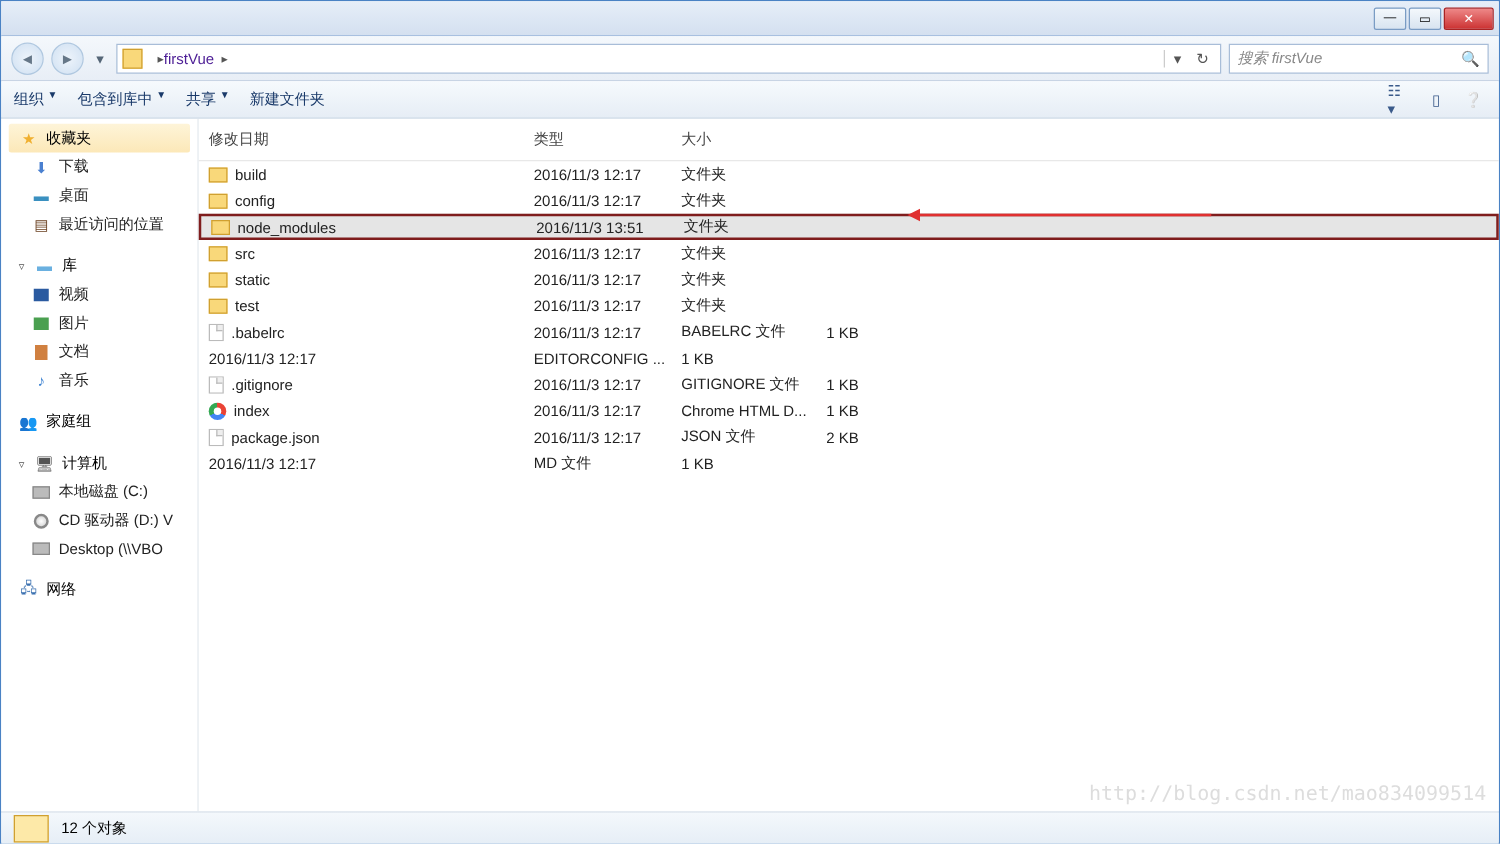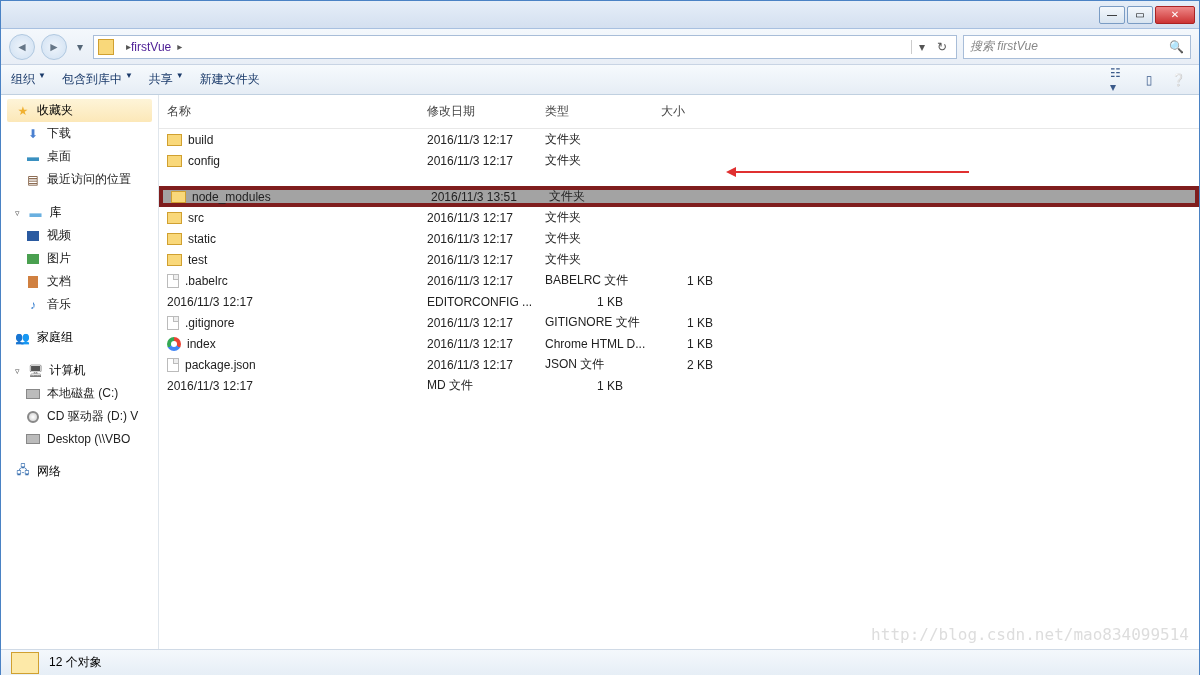--- a/index.html
+++ b/index.html
@@ -15,21 +15,21 @@
 
 .navbar { height: 36px; display: flex; align-items: center; gap: 6px; padding: 0 8px; background: linear-gradient(#f4f8fc,#e8eef6); border-bottom: 1px solid #c8d4e4; }
 .navbtn { width: 26px; height: 26px; border-radius: 50%; background: radial-gradient(#eef4fb,#cfe0f2); border: 1px solid #b0c8e0; display:flex; align-items:center; justify-content:center; color:#678; }
 .navdrop { width: 14px; height: 26px; display:flex; align-items:center; justify-content:center; color:#567; }
 .addrbar { flex: 1; height: 24px; border: 1px solid #a8bdd8; background: #fff; display: flex; align-items: center; padding: 0 4px; }
 .addricon { width:16px; height:16px; background:#f9d87a; border:1px solid #d0a030; display:inline-block; margin-right:6px; }
 .addrtext { font-size: 12px; color: #4c1d95; }
 .addrarrow { color:#555; margin-left:6px; font-size:10px; }
 .addrctrl { display:flex; border-left:1px solid #ccc; }
 .addrctrl div { width:20px; text-align:center; color:#555; }
-.searchbox { width: 228px; height: 24px; border: 1px solid #a8bdd8; background: #fff; display: flex; align-items: center; padding: 0 6px; color:#888; font-style:italic; }
+.searchbox { width: 208px; height: 24px; border: 1px solid #a8bdd8; background: #fff; display: flex; align-items: center; padding: 0 6px; color:#888; font-style:italic; }
 .searchbox span:last-child { margin-left:auto; font-style:normal; color:#4a6fa0; }
 
 
 .toolbar { height: 30px; background: linear-gradient(#f6fafd,#e6edf5); border-bottom: 1px solid #c0d0e0; display: flex; align-items: center; padding: 0 10px; gap: 16px; }
 .toolitem { color: #1a3a6a; display:flex; align-items:flex-start; gap:3px; }
 .toolitem .dd { font-size:8px; }
 .toolright { margin-left:auto; display:flex; gap:10px; align-items:center; }
 .tool-icon { width:20px; height:16px; display:flex; align-items:center; justify-content:center; color:#3a5a8a; border:1px solid transparent; }
 
 
@@ -55,30 +55,30 @@
 .ic-cd { border:2px solid #888; border-radius:50%; width:12px; height:12px; background: radial-gradient(#fff,#ccc); }
 .ic-net { color:#3a70b0; }
 .tri { font-size:9px; color:#555; margin-right:2px; }
 
 
 .filepane { flex:1; background:#fff; position:relative; }
 .cols { display:grid; grid-template-columns: 260px 118px 116px 90px 1fr; padding: 6px 0; border-bottom:1px solid #e8e8e8; }
 .colh { padding: 2px 8px; color:#444; font-size:12px; }
 .rows { }
 .row { display:grid; grid-template-columns: 260px 118px 116px 90px 1fr; height:21px; align-items:center; }
-.row.sel { border:4px solid #7f1d1d; background:#a3a3a3;margin-top:15px; }
+.row.sel { border:2px solid #7f1d1d; background:#e5e5e5; }
 .cell { padding: 0 8px; color:#222; white-space:nowrap; overflow:hidden; font-size:12px; }
 .namecell { display:flex; align-items:center; gap:6px; padding-left:8px; }
 .fic { width:16px; height:16px; display:inline-flex; align-items:center; justify-content:center; }
 .fic-folder { background:#f9d87a; border:1px solid #d0a030; width:15px; height:12px; }
 .fic-file { background:#fff; border:1px solid #bbb; width:12px; height:14px; position:relative; }
 .fic-file::after { content:""; position:absolute; top:0; right:0; width:4px; height:4px; background:#eee; border-left:1px solid #bbb; border-bottom:1px solid #bbb; }
 .fic-chrome { width:14px; height:14px; border-radius:50%; background: conic-gradient(#ea4335 0 120deg,#4285f4 120deg 240deg,#34a853 240deg 360deg); position:relative; }
 .fic-chrome::after { content:""; position:absolute; top:4px; left:4px; width:6px; height:6px; background:#fff; border-radius:50%; }
-.sizecell { text-align:right; padding-right:30px; }
+.sizecell { padding-right:30px; }
 
 
 .annot-line { position:absolute; top:76px; left:570px; width:240px; height:2px; background:#e03030; }
 .annot-line::before { content:""; position:absolute; left:-8px; top:-4px; border:5px solid transparent; border-right:10px solid #e03030; }
 .annot-text { position:absolute; top:48px; left:820px; color:#e03030; font-size:14px; line-height:1.5; }
 
 
 .statusbar { height:26px; border-top:1px solid #d0dae6; background:linear-gradient(#f4f8fc,#e6eef6); display:flex; align-items:center; padding:0 10px; gap:10px; }
 .statusbar .ic-big { width:28px; height:22px; background:#fde9a8; border:1px solid #d0a030; }
 .watermark { position:absolute; right:10px; bottom:30px; color:#ddd; font-size:16px; font-family:monospace; }
@@ -223,21 +223,20 @@
       <div class="sbgroup">
         <div class="sbhead plain">
             <span class="ic ic-net">🖧</span>
             <span>网络</span>
           </div>
       </div>
     </div>
 
     <div class="filepane">
       <div class="cols">
-        <div class="colh">名称</div>
         <div class="colh">修改日期</div>
         <div class="colh">类型</div>
         <div class="colh">大小</div>
         <div></div>
       </div>
       <div class="rows" id="rows">
           <div class="row">
             <div class="cell namecell">
               <span class="fic fic-folder"></span>
               <span>build</span>

